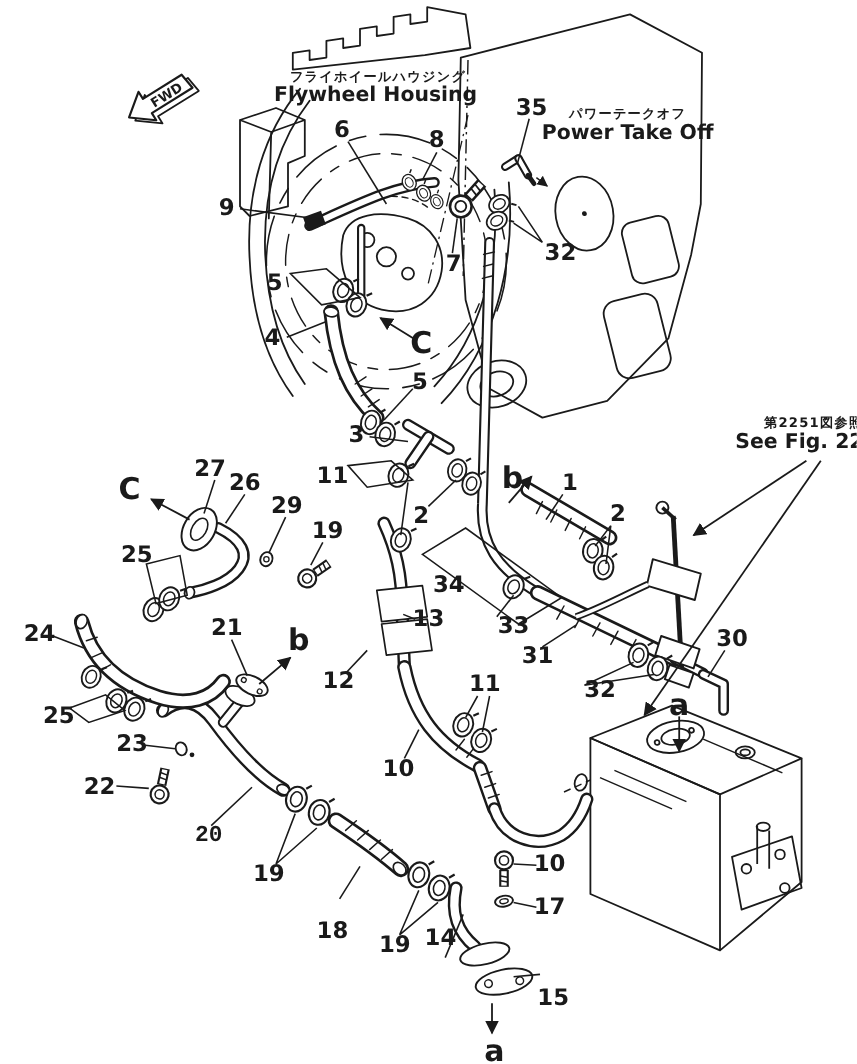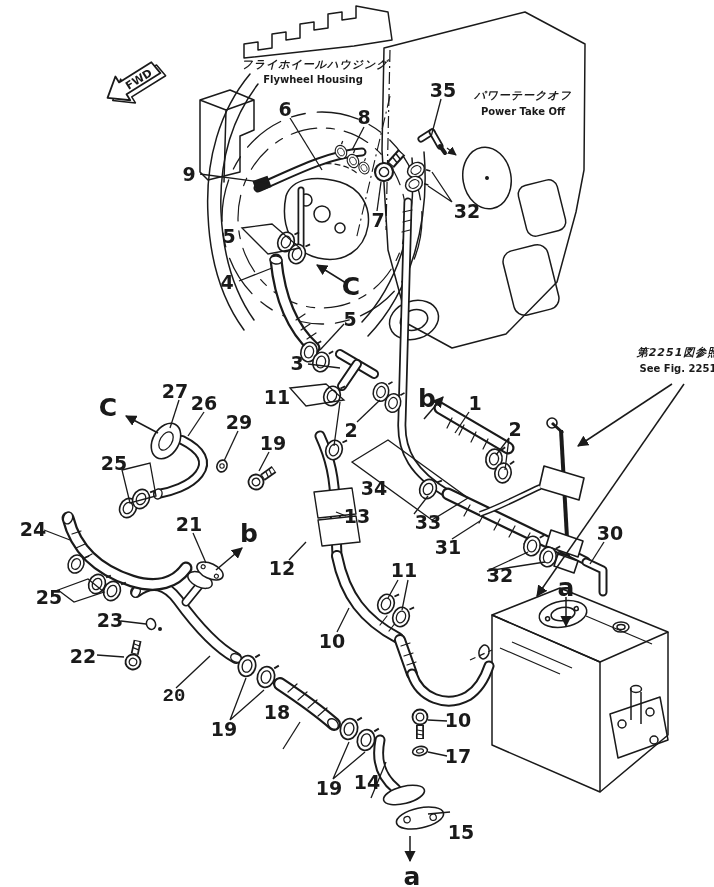--- a/index.html
+++ b/index.html
@@ -1,22 +1,22 @@
 <!DOCTYPE html>
 <html><head>
 <meta charset="utf-8">
 <style>
   html,body{margin:0;padding:0;background:#fff;}
   .stage{position:relative;width:714px;height:887px;background:#fff;overflow:hidden;
          font-family:"DejaVu Sans",sans-serif;color:#1a1a1a;}
   .stage svg{position:absolute;left:0;top:0;}
   .txt{position:absolute;transform:translate(-50%,-50%);white-space:nowrap;
        font-weight:bold;color:#1a1a1a;}
-  .txt.jp{font-size:11px;letter-spacing:1px;font-style:italic;}
-  .txt.en{font-size:10px;}
+  .txt.jp{font-size:11px;letter-spacing:1px;}
+  .txt.en{font-size:17px;}
   #callout-layer{position:absolute;left:0;top:0;width:100%;height:100%;}
   .callout{position:absolute;transform:translate(-50%,-50%);font-weight:bold;
            font-size:19px;line-height:1;color:#1a1a1a;}
   .callout.view{font-size:25px;}
 </style>
 </head>
 <body>
 
 <div class="stage">
 
@@ -402,21 +402,21 @@
       <div class="callout" style="left: 189px; top: 174px;">9</div>
       <div class="callout" style="left: 332px; top: 641px;">10</div>
       <div class="callout" style="left: 277px; top: 397px;">11</div>
       <div class="callout" style="left: 404px; top: 570px;">11</div>
       <div class="callout" style="left: 282px; top: 568px;">12</div>
       <div class="callout" style="left: 357px; top: 516px;">13</div>
       <div class="callout" style="left: 367px; top: 782px;">14</div>
       <div class="callout" style="left: 461px; top: 812px; margin-top: 20px;">15</div>
       <div class="callout" style="left: 458px; top: 720px;">10</div>
       <div class="callout" style="left: 458px; top: 756px;">17</div>
-      <div class="callout" style="left: 277px; top: 712px;">18</div>
+      <div class="callout" style="left: 277px; top: 776px;">18</div>
       <div class="callout" style="left: 224px; top: 729px;">19</div>
       <div class="callout" style="left: 329px; top: 788px;">19</div>
       <div class="callout" style="left: 174px; top: 696px; font-family: Liberation Mono, monospace;">20</div>
       <div class="callout" style="left: 189px; top: 524px;">21</div>
       <div class="callout" style="left: 83px; top: 656px;">22</div>
       <div class="callout" style="left: 110px; top: 620px;">23</div>
       <div class="callout" style="left: 33px; top: 529px;">24</div>
       <div class="callout" style="left: 114px; top: 463px;">25</div>
       <div class="callout" style="left: 49px; top: 597px;">25</div>
       <div class="callout" style="left: 204px; top: 403px;">26</div>

